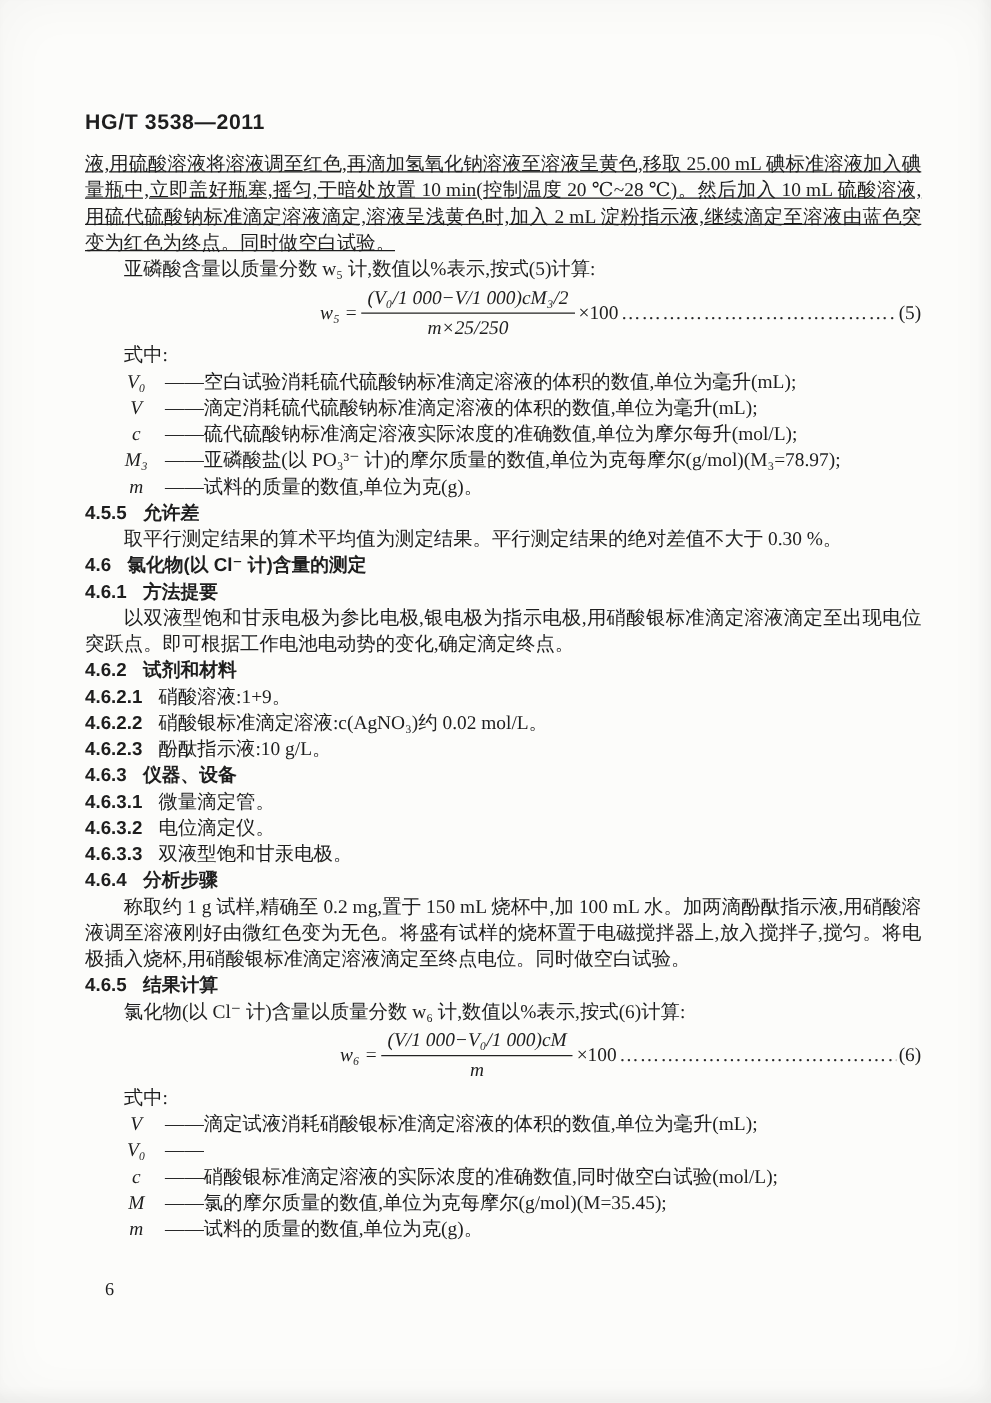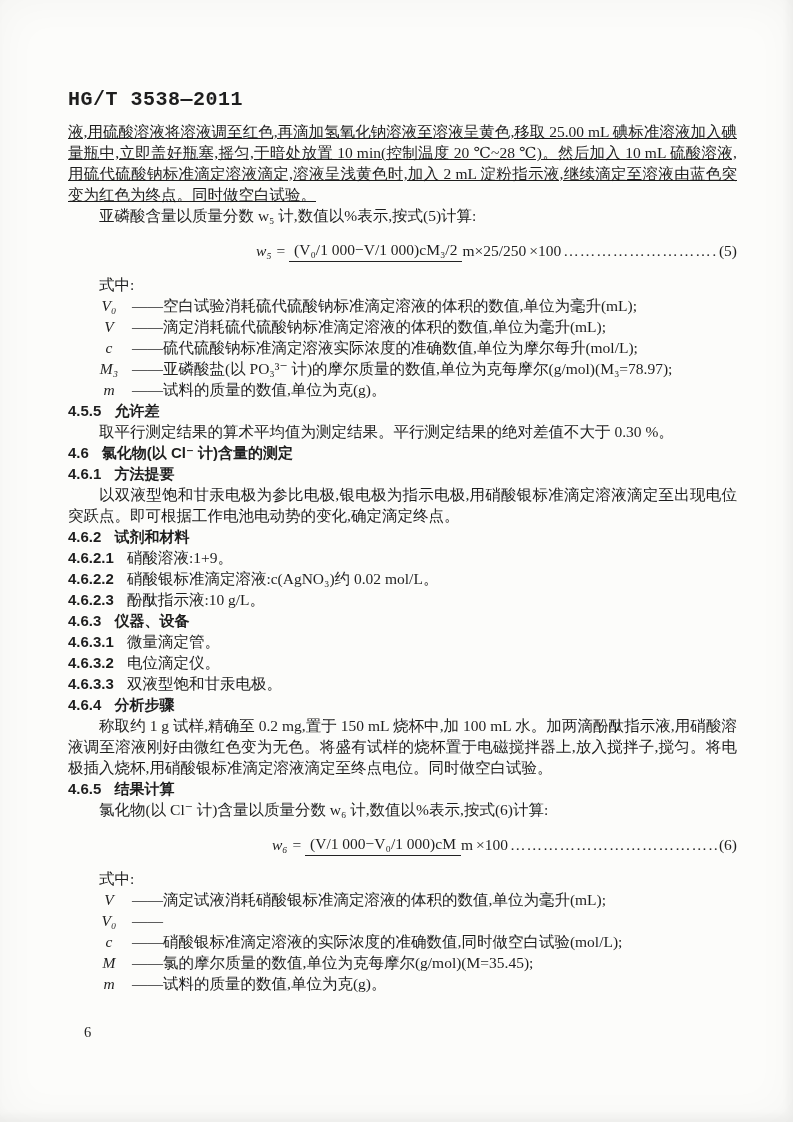--- a/index.html
+++ b/index.html
@@ -6,22 +6,22 @@
   html,body { width:793px; height:1122px; }
   body { background:#ffffff; font-family:"Liberation Serif","DejaVu Serif",serif; }
   .page {
     position:relative; width:793px; height:1122px; overflow:hidden;
     background:#fcfcfa;
     box-shadow: inset 0 0 45px rgba(0,0,0,0.035), inset -4px -6px 10px rgba(0,0,0,0.045);
     color:#1e1e1e;
   }
   .std-header {
     position:absolute; left:68px; top:88px;
-    font-family:Liberation Mono, monospace;
-    font-weight:700; font-size:20px; letter-spacing:0.5px;
+    font-family:Liberation Sans, sans-serif;
+    font-weight:700; font-size:17px; letter-spacing:0.5px;
   }
   .content {
     position:absolute; left:68px; top:121px; width:669px;
     font-size:15.5px; line-height:21px; text-align:justify;
   }
   .para { text-indent:31px; }
   .para.noindent { text-indent:0;text-decoration:underline; }
   .h {
     font-family:"Liberation Sans","DejaVu Sans",sans-serif;
     font-weight:700; font-size:15px; text-align:left;
@@ -34,21 +34,21 @@
   }
   .where { text-indent:31px; text-align:left; }
   .def { display:flex; padding-left:20px; text-align:left; }
   .def .term { flex:0 0 44px; text-align:center; font-style:italic; padding-right:2px; }
   .def .dash { flex:0 0 auto; }
   .def .desc { flex:1 1 auto; }
   .formula { display:flex; align-items:center; margin:2px 0; height:44px; text-align:left; }
   .f-lhs { font-style:italic; flex:0 0 auto; }
   .formula5 .f-lhs { margin-left:188px; }
   .formula6 .f-lhs { margin-left:204px; }
-  .frac { display:inline-flex; flex-direction:row; align-items:center; margin:0 3px; flex:0 0 auto; }
+  .frac { display:inline-flex; flex-direction:column; align-items:center; margin:0 3px; font-style:italic; flex:0 0 auto; }
   .frac .fnum { padding:0 5px 1px; border-bottom:1.4px solid #222; }
   .frac .fden { padding-top:1px; }
   .f-times { flex:0 0 auto; }
   .f-dots { flex:1 1 auto; overflow:hidden; white-space:nowrap; margin:0 2px; letter-spacing:1px; color:#2a2a2a; }
   .f-label { flex:0 0 auto; }
   .pagenum { position:absolute; left:84px; top:1024px; font-size:14.5px; }
 </style>
 </head>
 <body>
 

